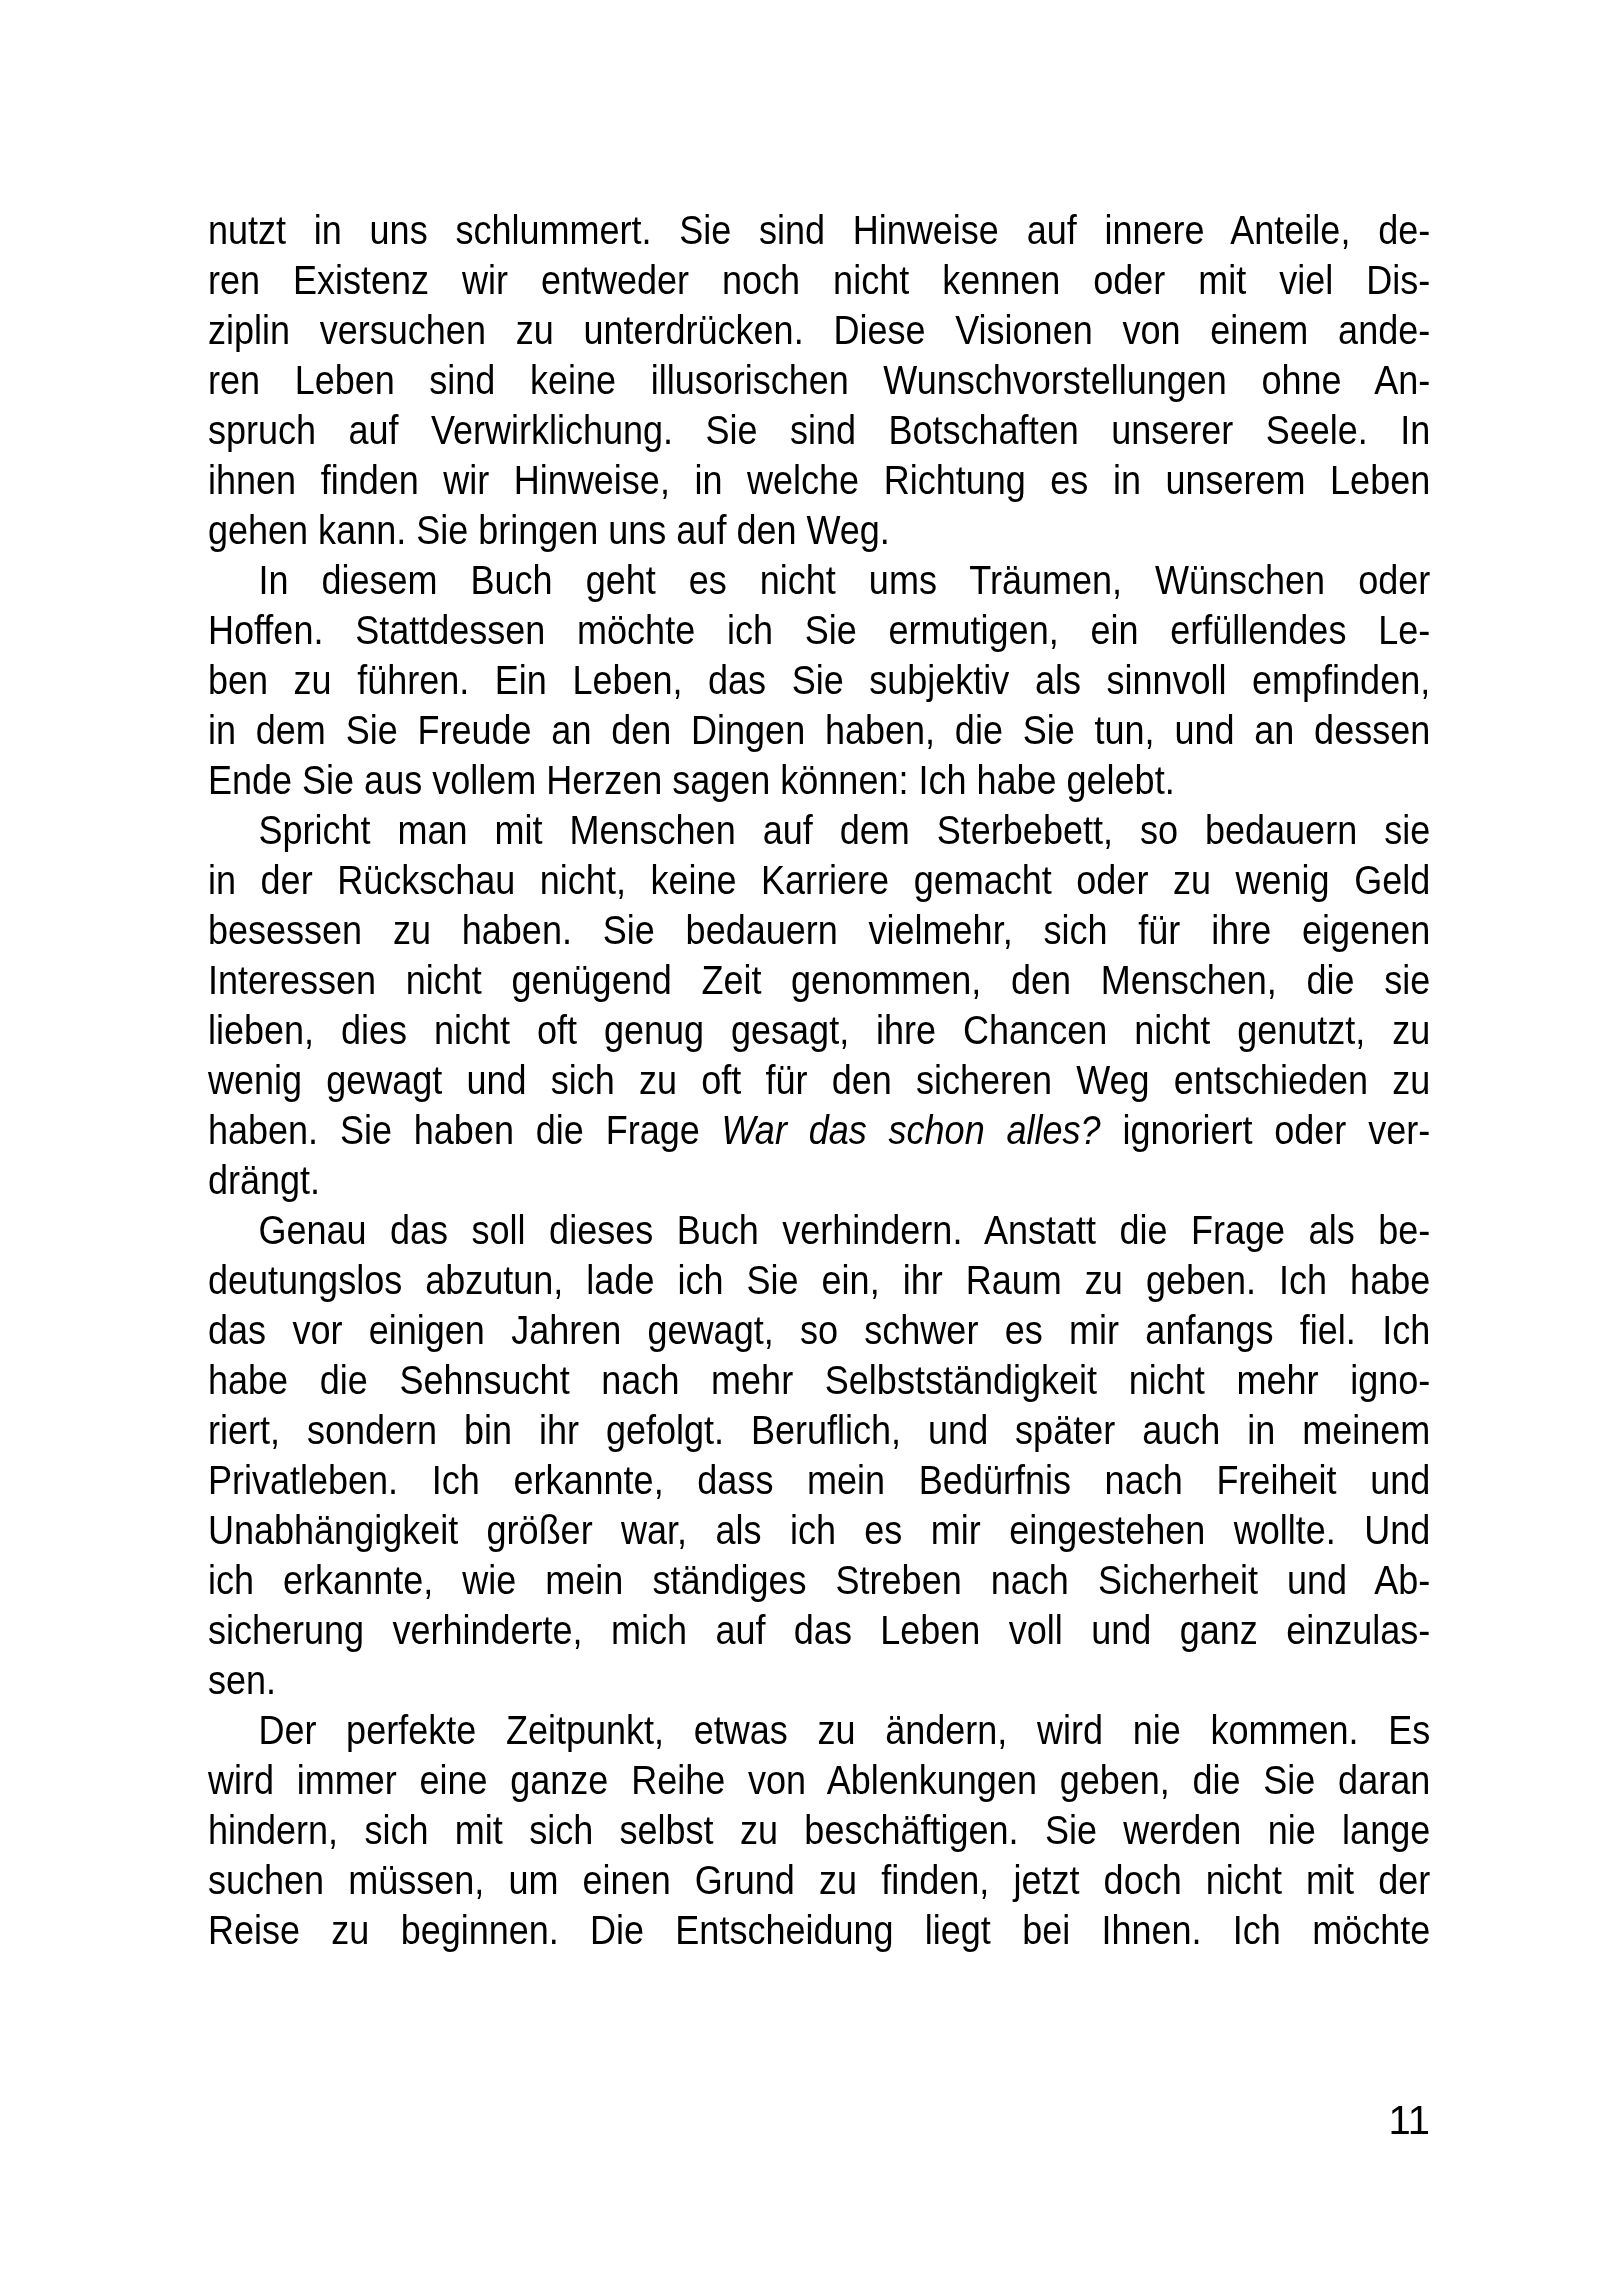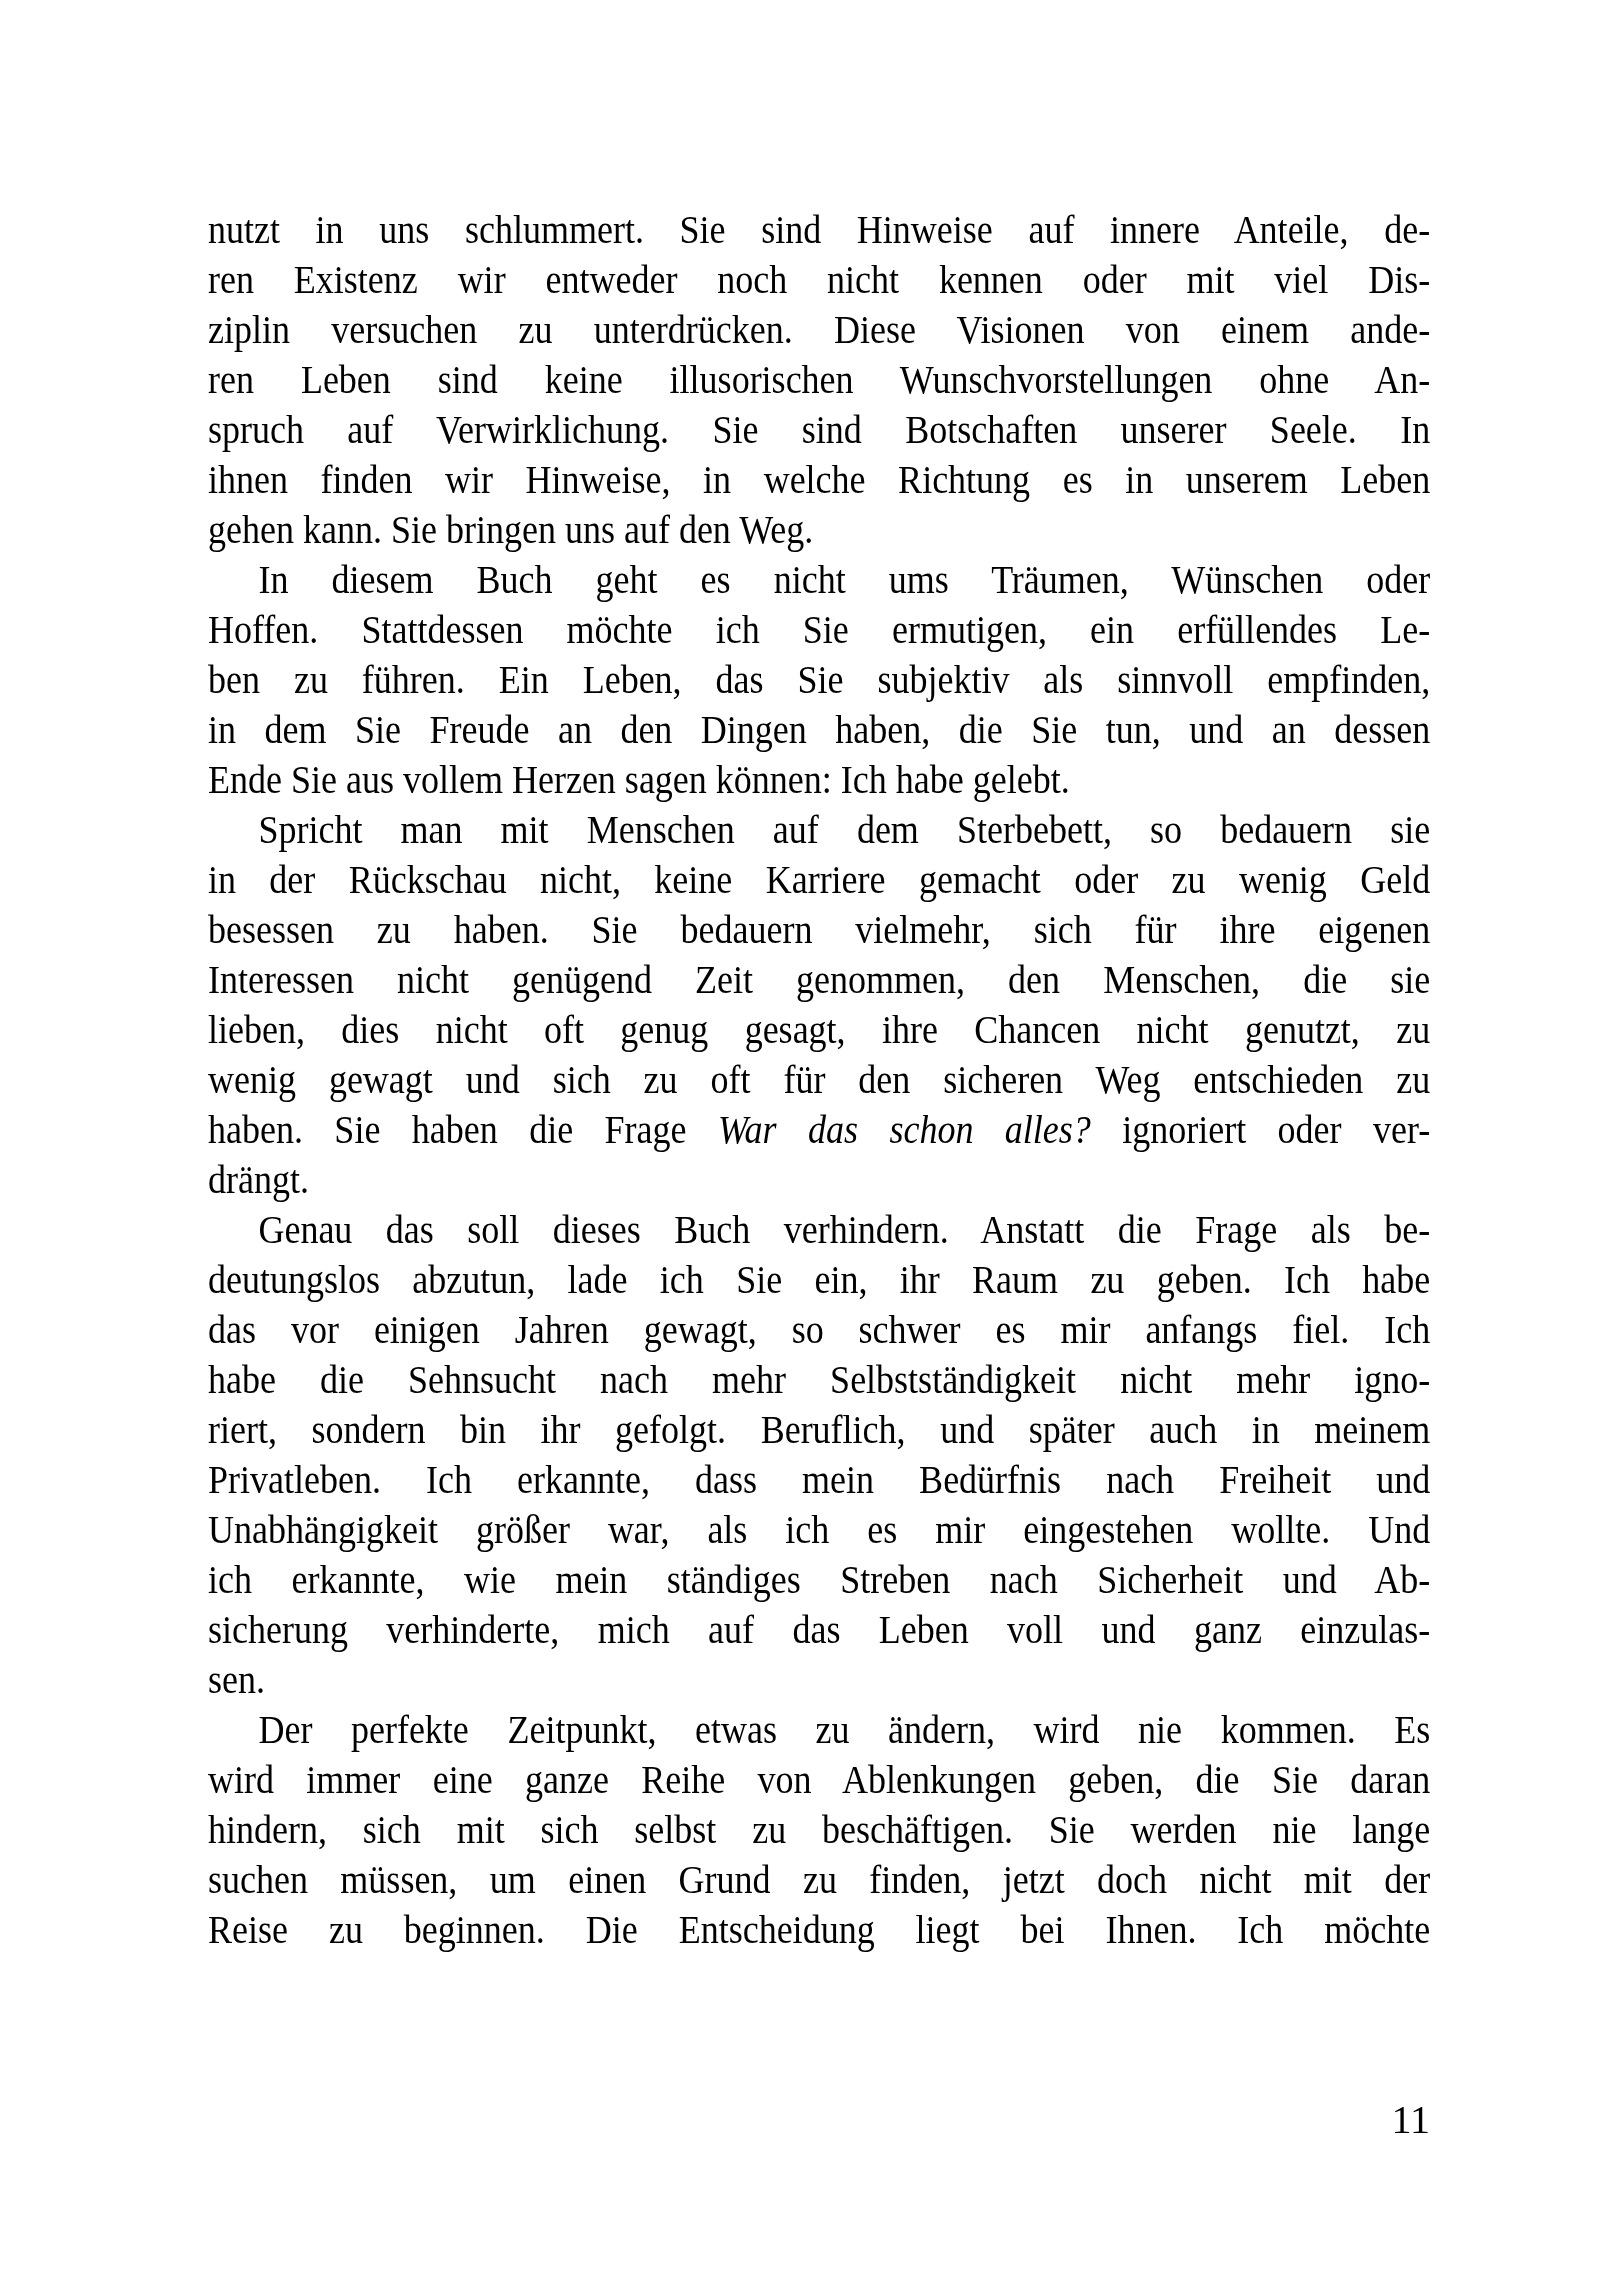--- a/index.html
+++ b/index.html
@@ -2,21 +2,21 @@
 <html style="font-size:7.4px"><head>
 <meta charset="utf-8">
 <style>
   html, body { margin: 0; padding: 0; }
   .page {
     position: relative;
     width: 1620px;
     height: 2256px;
     background: #ffffff;
     color: #000000;
-    font-family: Liberation Serif, serif;
+    font-family: Liberation Sans, sans-serif;
     overflow: hidden;
   }
   .text-block {
     position: absolute;
     left: 208px;
     top: 205px;
     width: 1358px;              
     transform: scaleX(0.9);    
     transform-origin: 0 0;
   }

